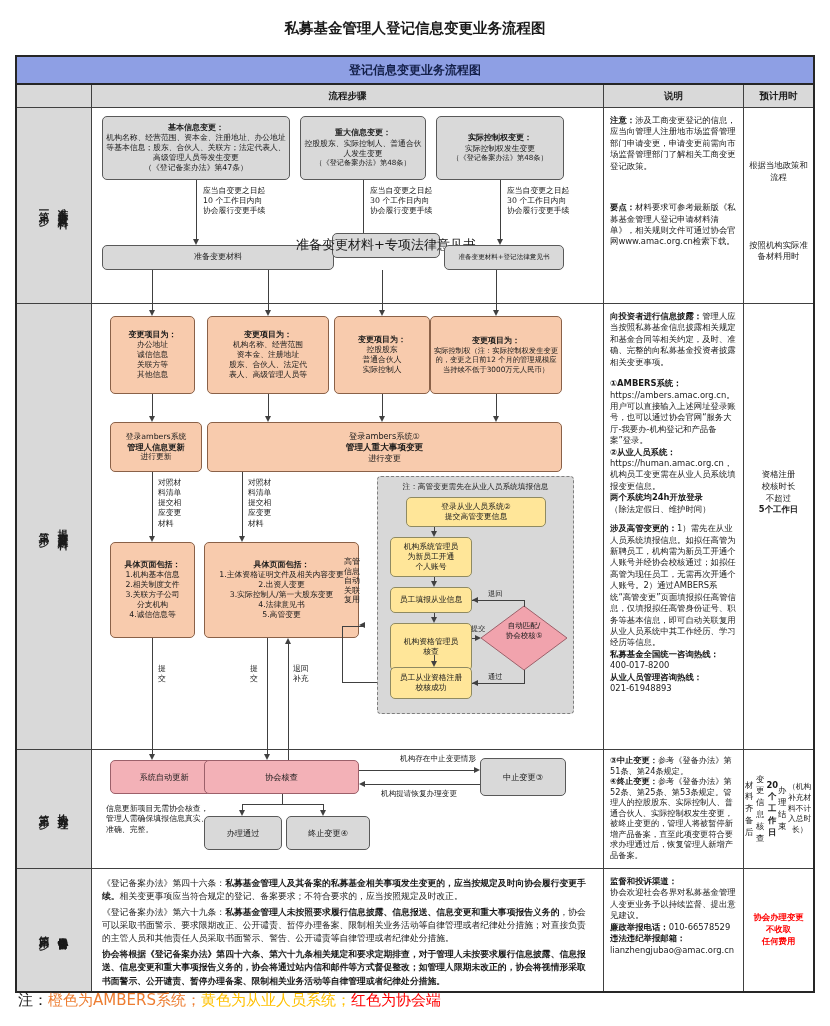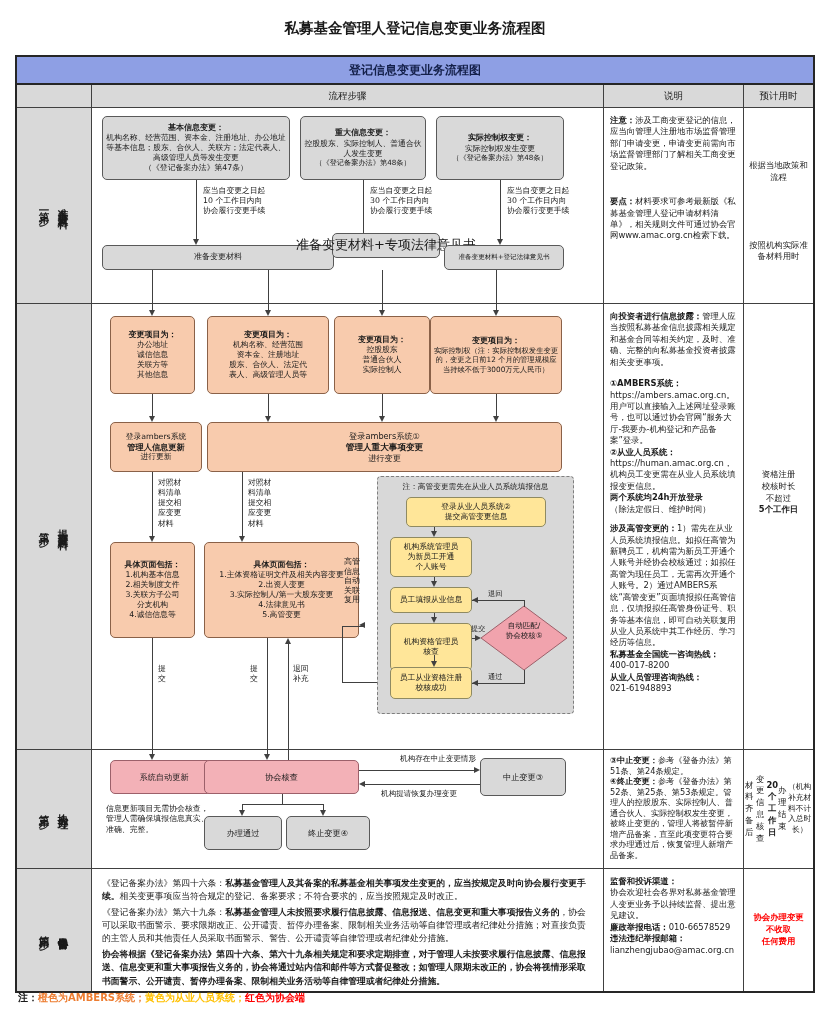--- a/index.html
+++ b/index.html
@@ -1,21 +1,21 @@
 <!DOCTYPE html>
 <html style="--banner_bg: #8e9fe4; --banner_text: #14204a; --header_bg: #d9d9d9; --grey_box: #d9d9d9; --orange_box: #f8cbad; --yellow_box: #ffe699; --pink_box: #f3b1b7; --diamond: #f1a3ad; --panel_bg: #d8d8d8; --red: #ff0000; --legend_orange: #ed7d31; --legend_yellow: #ffc000; --legend_red: #ff0000;"><head>
 <meta charset="utf-8">
 <style>
   html,body{margin:0;padding:0;background:#fff;font-family:"DejaVu Sans","Liberation Sans",sans-serif;color:#1a1a1a}
   .page{position:relative;width:830px;height:1026px;overflow:hidden;background:#fff}
   .title{text-align:center;padding-top:19px;font-size:14.5px;font-weight:bold}
   .tbl{position:absolute;left:15px;top:55px;width:800px;border:2px solid #262626;box-sizing:border-box;background:#fff}
   .banner{height:26px;line-height:26px;text-align:center;font-weight:bold;font-size:12px;background:var(--banner_bg);color:var(--banner_text);border-bottom:2px solid #262626}
   .hdr,.row{display:grid;grid-template-columns:74px 512px 140px 70px}
-  .hdr{height:22px;background:var(--header_bg);font-weight:normal;font-size:9.5px}
+  .hdr{height:22px;background:var(--header_bg);font-weight:bold;font-size:9.5px}
   .hdr>div{display:flex;align-items:center;justify-content:center;border-left:1px solid #404040}
   .hdr>div:first-child{border-left:none}
   .row{border-top:1px solid #404040}
   .slabel{background:var(--header_bg);display:flex;align-items:center;justify-content:center;gap:5px}
   .vt{writing-mode:vertical-rl;text-orientation:upright;font-weight:bold;font-size:10.5px;letter-spacing:2px}
   .flow{position:relative;border-left:1px solid #404040;overflow:hidden}
   .notes{border-left:1px solid #404040;padding:7px 6px;font-size:8.4px;line-height:1.36;overflow:hidden}
   .notes p{margin:0 0 7px 0}
   .time{border-left:1px solid #404040;text-align:center;font-size:8.4px;line-height:1.4;overflow:hidden}
   .b{font-weight:bold}
@@ -28,21 +28,21 @@
   .ln{position:absolute;background:#404040}
   .ah{position:absolute;width:0;height:0;line-height:0}
   .ah.d{border-left:3.5px solid transparent;border-right:3.5px solid transparent;border-top:6px solid #404040}
   .ah.u{border-left:3.5px solid transparent;border-right:3.5px solid transparent;border-bottom:6px solid #404040}
   .ah.l{border-top:3.5px solid transparent;border-bottom:3.5px solid transparent;border-right:6px solid #404040}
   .ah.r{border-top:3.5px solid transparent;border-bottom:3.5px solid transparent;border-left:6px solid #404040}
   .fl{position:absolute;font-size:7.8px;line-height:1.3}
   .panel{position:absolute;background:var(--panel_bg);border:1px dashed #7f7f7f;border-radius:4px}
   .dmv{position:absolute}
   .dmv polygon{fill:var(--diamond);stroke:#9c606a;stroke-width:1}
-  .legend{position:absolute;left:18px;top:991px;font-size:10px;font-weight:bold}
+  .legend{position:absolute;left:18px;top:991px;font-size:15px;font-weight:normal}
   .lg-o{color:var(--legend_orange)}
   .lg-y{color:var(--legend_yellow)}
   .lg-r{color:var(--legend_red)}
   .red{color:var(--red);font-weight:bold}
   .p4{padding:8px 10px;font-size:8.8px;line-height:1.52;border-left:1px solid #404040;overflow:hidden}
   .p4 p{margin:0 0 2px 0}
 </style>
 </head>
 <body>
 
@@ -95,21 +95,21 @@
         <div class="bx grey" style="left:10px;top:137px;width:232px;height:25px;font-size:8px">准备变更材料</div>
         <div class="bx grey" style="left:240px;top:125px;width:108px;height:25px;font-size:13px;white-space:nowrap">准备变更材料+专项法律意见书</div>
         <div class="bx grey" style="left:352px;top:137px;width:120px;height:25px;font-size:6.6px;white-space:nowrap">准备变更材料+登记法律意见书</div>
 
         <i class="ln" style="left:60px;top:162px;width:1px;height:33px"></i>
         <i class="ln" style="left:176px;top:162px;width:1px;height:33px"></i>
         <i class="ln" style="left:290px;top:162px;width:1px;height:33px"></i>
         <i class="ln" style="left:404px;top:162px;width:1px;height:33px"></i>
       </div>
       <div class="notes">
-        <p style="margin-bottom:24px"><span class="b">注意：</span><span>涉及工商变更登记的信息，应当向管理人注册地市场监督管理部门申请变更，申请变更前需向市场监督管理部门了解相关工商变更登记政策。</span></p>
+        <p style="margin-bottom:30px"><span class="b">注意：</span><span>涉及工商变更登记的信息，应当向管理人注册地市场监督管理部门申请变更，申请变更前需向市场监督管理部门了解相关工商变更登记政策。</span></p>
         <p><span class="b">要点：</span><span>材料要求可参考最新版《私募基金管理人登记申请材料清单》，相关规则文件可通过协会官网www.amac.org.cn检索下载。</span></p>
       </div>
       <div class="time">
         <div style="margin-top:52px;padding:0 3px">根据当地政策和流程</div>
         <div style="margin-top:56px;padding:0 3px">按照机构实际准备材料用时</div>
       </div>
     </div>
 
     <div class="row" style="height:445px">
       <div class="slabel">

